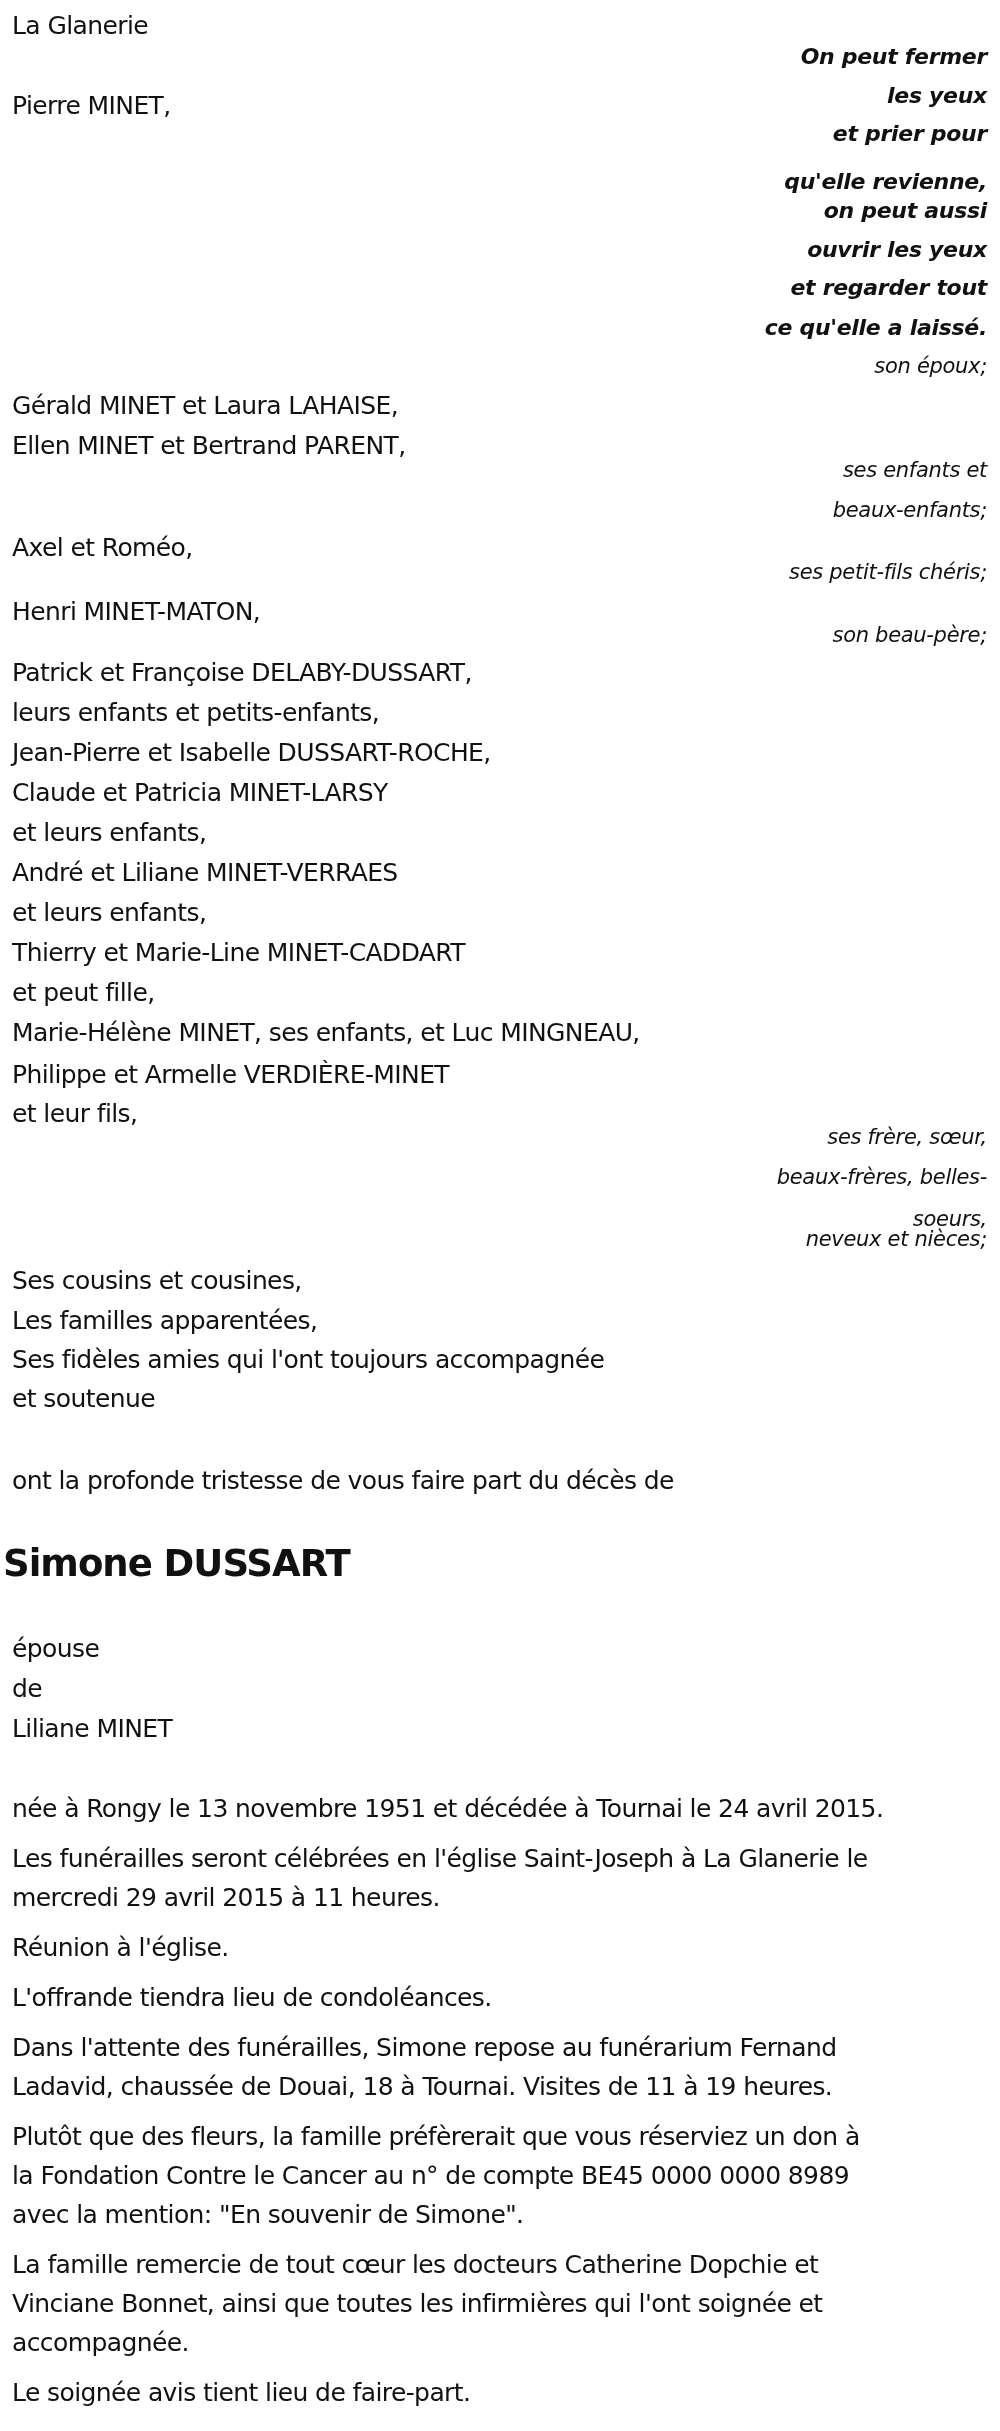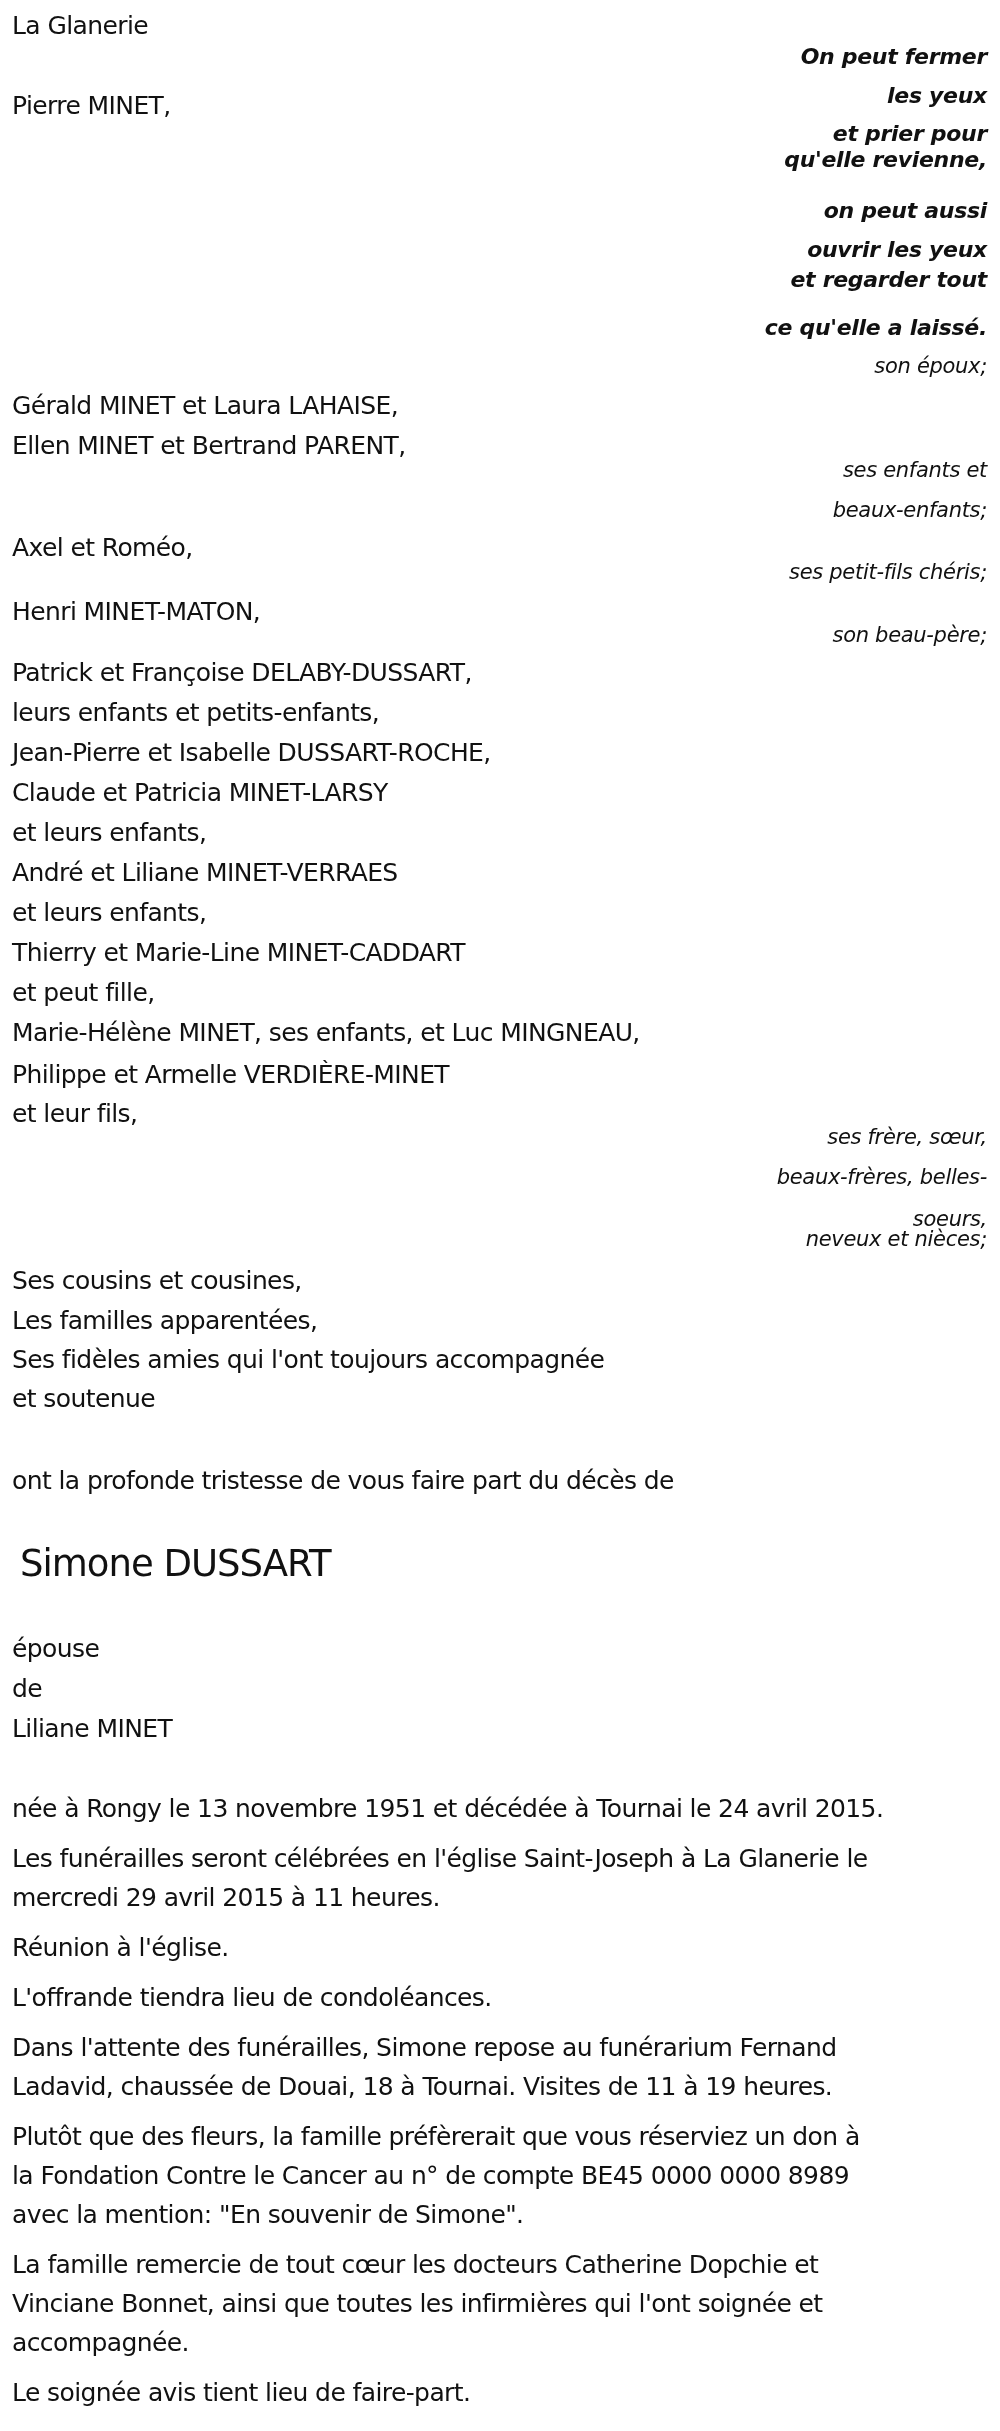--- a/index.html
+++ b/index.html
@@ -4,37 +4,37 @@
 <style>
   html, body { margin: 0; padding: 0; background: #ffffff; }
   body { width: 1000px; height: 2431px; position: relative; overflow: hidden;
          font-family: "DejaVu Sans", sans-serif; color: #111111; }
   .ln { position: absolute; left: 12px; white-space: nowrap; font-size: 25px;
         line-height: 40px; height: 40px; letter-spacing: -0.6px; }
   .rt { position: absolute; right: 13px; white-space: nowrap; font-style: italic;
         font-size: 21px; line-height: 40px; height: 40px; text-align: left; letter-spacing: -0.3px; }
   .poem { position: absolute; right: 13px; white-space: nowrap; font-style: italic; font-weight: bold;
           font-size: 22px; line-height: 38px; height: 38px; text-align: center; letter-spacing: -0.3px; }
-  .name { position: absolute; left: 20px; white-space: nowrap; font-weight: normal;
+  .name { position: absolute; left: 3px; white-space: nowrap; font-weight: bold;
           font-size: 37px; line-height: 50px; letter-spacing: -1px; }
 </style>
 </head>
 <body>
 
 <div class="ln" style="top:6px">La Glanerie</div>
 <div class="ln" style="top:86px">Pierre MINET,</div>
 
 <div>
   <div class="poem" style="top:38px">On peut fermer</div>
   <div class="poem" style="top:77px">les yeux</div>
   <div class="poem" style="top:115px">et prier pour</div>
-  <div class="poem" style="top:141px">qu'elle revienne,</div>
+  <div class="poem" style="top:163px">qu'elle revienne,</div>
   <div class="poem" style="top:192px">on peut aussi</div>
   <div class="poem" style="top:231px">ouvrir les yeux</div>
-  <div class="poem" style="top:261px">et regarder tout</div>
+  <div class="poem" style="top:269px">et regarder tout</div>
   <div class="poem" style="top:309px">ce qu'elle a laissé.</div>
 </div>
 
 <div class="rt" style="top:346px">son époux;</div>
 <div class="rt" style="top:450px">ses enfants et</div>
 <div class="rt" style="top:490px">beaux-enfants;</div>
 <div class="rt" style="top:552px">ses petit-fils chéris;</div>
 <div class="rt" style="top:615px">son beau-père;</div>
 <div class="rt" style="top:1117px">ses frère, sœur,</div>
 <div class="rt" style="top:1157px">beaux-frères, belles-</div>

